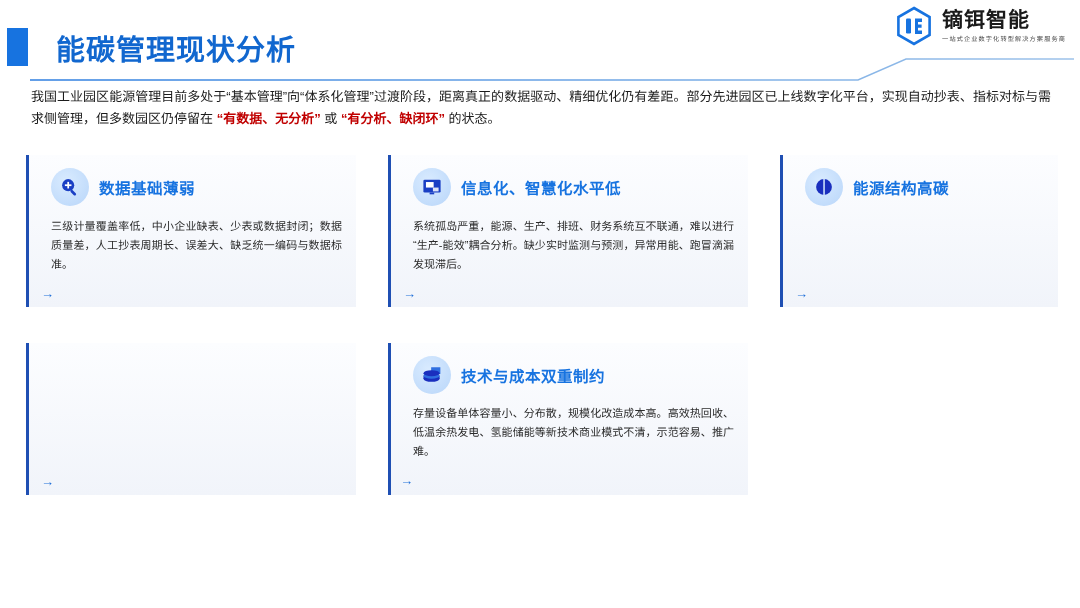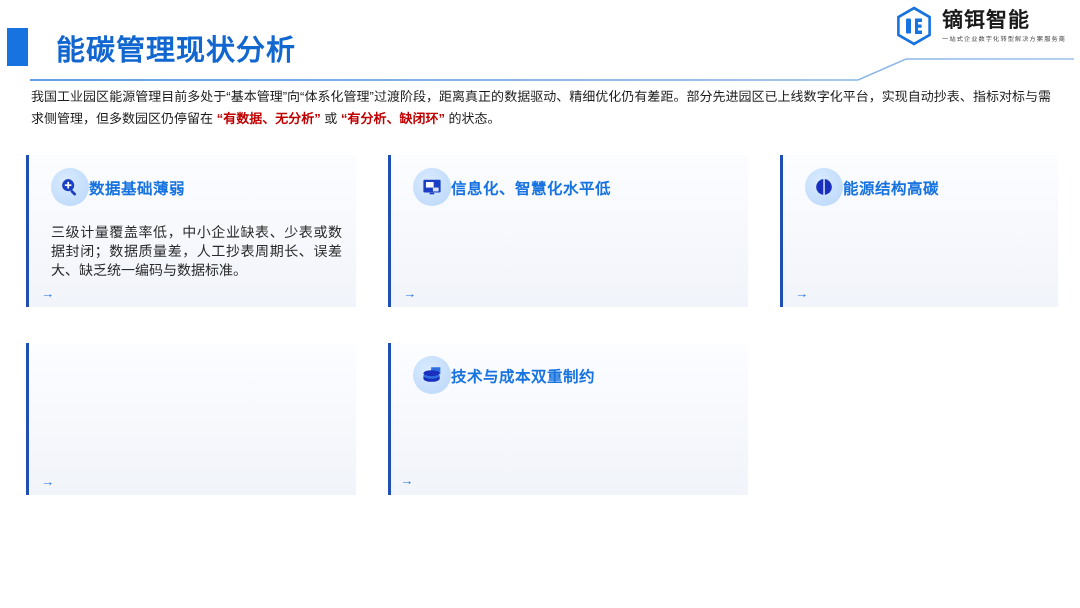--- a/index.html
+++ b/index.html
@@ -115,43 +115,43 @@
   }
   .card.c1 { width: 330px; }
   .card.c2 { width: 360px; }
   .card.c3 { width: 278px; }
   .card.c4 { width: 330px; }
   .card.c5 { width: 360px; font-family: Liberation Mono, monospace; }
 
   .card-head {
     display: flex;
     align-items: center;
-    gap: 0;
+    gap: 10px;
     height: 44px;
     text-align: center;
   }
   .icon-bubble {
     width: 38px; height: 38px;
     border-radius: 50%;
     background: radial-gradient(circle at 40% 35%, #d9ebff 0%, #c2dcfb 70%, #b9d6f9 100%);
     display: flex;
     align-items: center;
     justify-content: center;
     flex: 0 0 auto;
   }
   .card-title {
     font-size: 15.5px;
     font-weight: bold;
     color: #1773e0;
     letter-spacing: 0.5px;
     white-space: nowrap;
   }
   .card-body {
-    margin-top: 14px;
-    font-size: 14px;
+    margin-top: 8px;
+    font-size: 11px;
     line-height: 19px;
     color: #2b2b2b;
     text-align: justify;
   }
   .card-arrow {
     position: absolute;
     left: 12px;
     bottom: 7px;
     color: #1f6fd8;
     font-size: 13px;
@@ -222,20 +222,21 @@
         <span class="icon-bubble">
           <svg width="22" height="22" viewBox="0 0 24 24">
             <rect x="2.6" y="4" width="18.8" height="14" rx="1.4" fill="#1a3fc4"></rect>
             <rect x="5.4" y="6.6" width="8.4" height="6" fill="#ffffff"></rect>
             <path d="M13 12.6 h6.2 v4.2 h-6.2 z" fill="#ffffff" opacity="0.85"></path>
             <rect x="9.4" y="18" width="5" height="2" fill="#1a3fc4"></rect>
           </svg>
         </span>
         <span class="card-title">信息化、智慧化水平低</span>
       </div>
+      <div class="card-body">系统孤岛严重，能源、生产、排班、财务系统互不联通，难以进行“生产-能效”耦合分析。缺少实时监测与预测，异常用能、跑冒滴漏发现滞后。</div>
       <span class="card-arrow">→</span>
     </div>
 
     <div class="card c3">
       <div class="card-head">
         <span class="icon-bubble">
           <svg width="22" height="22" viewBox="0 0 24 24">
             <circle cx="12" cy="12" r="8.6" fill="#1a2fbe"></circle>
             <rect x="11.2" y="3" width="1.7" height="18" fill="#cfe2fb"></rect>
           </svg>
@@ -259,17 +260,18 @@
           <svg width="23" height="23" viewBox="0 0 24 24">
             <rect x="10.6" y="3.4" width="9.6" height="7" fill="#2f6fe0"></rect>
             <ellipse cx="11" cy="15.4" rx="8.4" ry="3.2" fill="#1a2fbe"></ellipse>
             <rect x="2.6" y="12.2" width="16.8" height="3.4" fill="#1a2fbe"></rect>
             <ellipse cx="11" cy="12.2" rx="8.4" ry="3.2" fill="#2f6fe0"></ellipse>
             <ellipse cx="11" cy="9.6" rx="8.4" ry="3.2" fill="#1a2fbe"></ellipse>
           </svg>
         </span>
         <span class="card-title">技术与成本双重制约</span>
       </div>
+      <div class="card-body">存量设备单体容量小、分布散，规模化改造成本高。高效热回收、低温余热发电、氢能储能等新技术商业模式不清，示范容易、推广难。</div>
       <span class="card-arrow">→</span>
     </div>
 
   </div>
 </div>
 
 </body></html>

